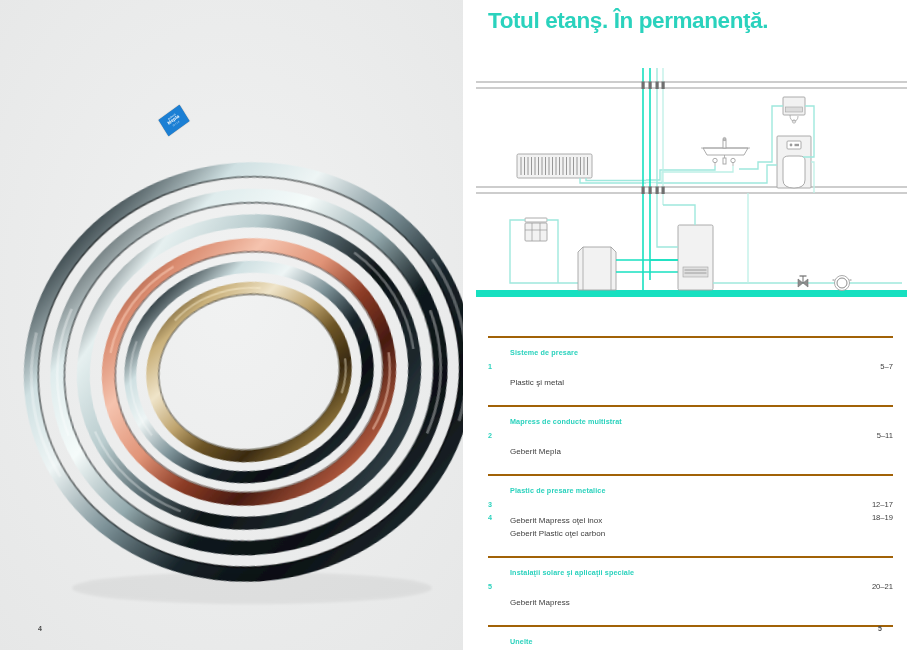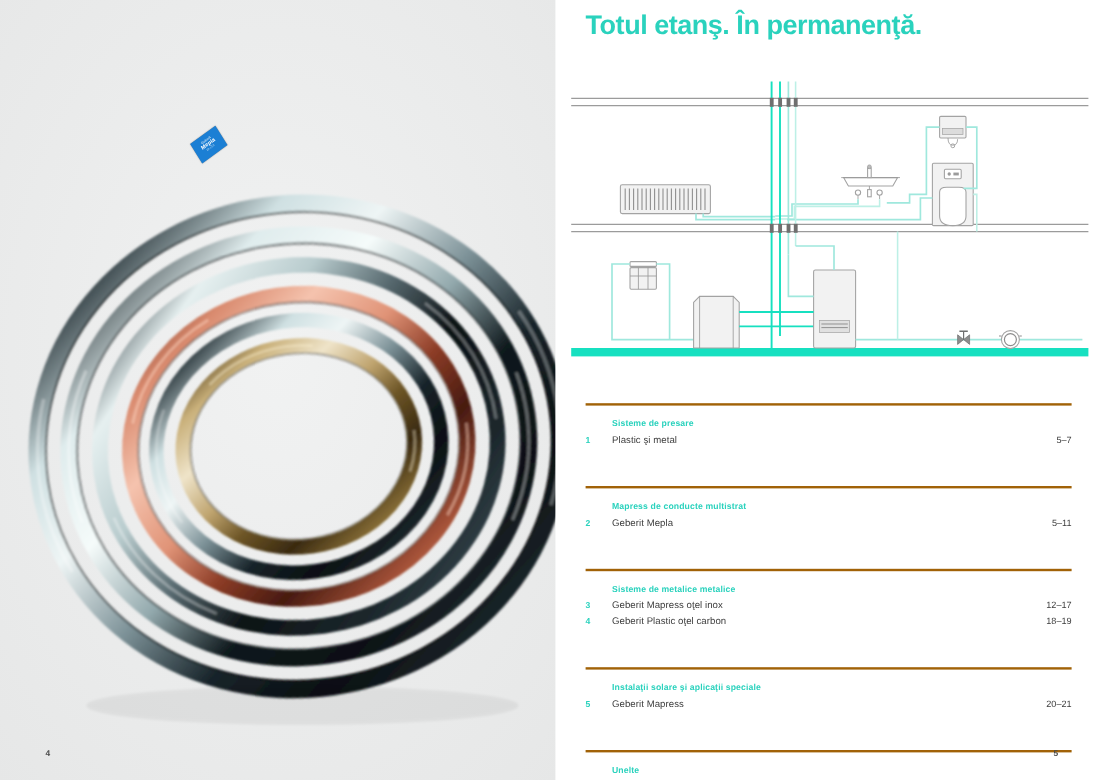--- a/index.html
+++ b/index.html
@@ -146,21 +146,21 @@
     left: 0;
     top: 0;
     width: 14px;
     font-size: 7.2px;
     font-weight: bold;
     color: #2ad2bd;
   }
   .toc-title {
     position: absolute;
     left: 22px;
-    top: 0;
+    top: 16px;
     font-size: 8px;
     color: #3c3c3c;
     letter-spacing: 0.05px;
   }
   .toc-pages {
     position: absolute;
     right: 0;
     top: 0;
     font-size: 7.6px;
     color: #3c3c3c;
@@ -460,21 +460,21 @@
         <div class="toc-cat">Mapress de conducte multistrat</div>
         <div class="toc-row">
           <span class="toc-idx">2</span>
           <span class="toc-title">Geberit Mepla</span>
           <span class="toc-pages">5–11</span>
         </div>
         <div class="spacer-lg"></div>
       </div>
 
       <div class="toc-block">
-        <div class="toc-cat">Sisteme de metalice metalice</div>
+        <div class="toc-cat">Plastic de presare metalice</div>
         <div class="toc-row">
           <span class="toc-idx">3</span>
           <span class="toc-title">Geberit Mapress oţel inox</span>
           <span class="toc-pages">12–17</span>
         </div>
         <div class="toc-row">
           <span class="toc-idx">4</span>
           <span class="toc-title">Geberit Plastic oţel carbon</span>
           <span class="toc-pages">18–19</span>
         </div>

